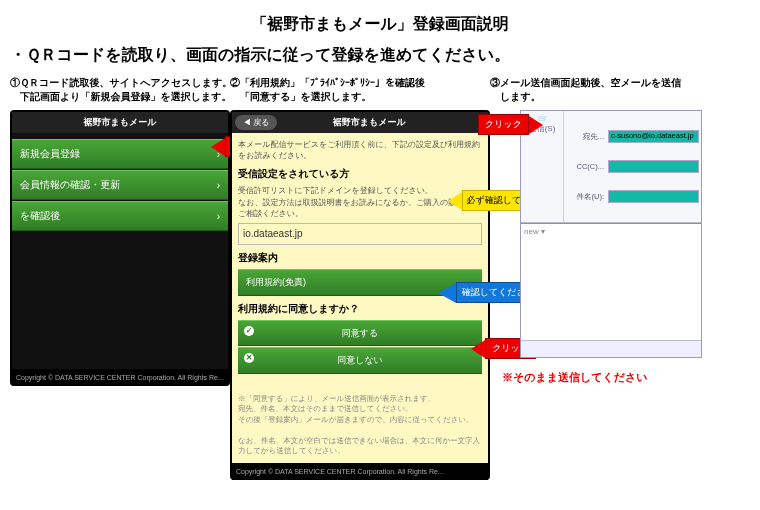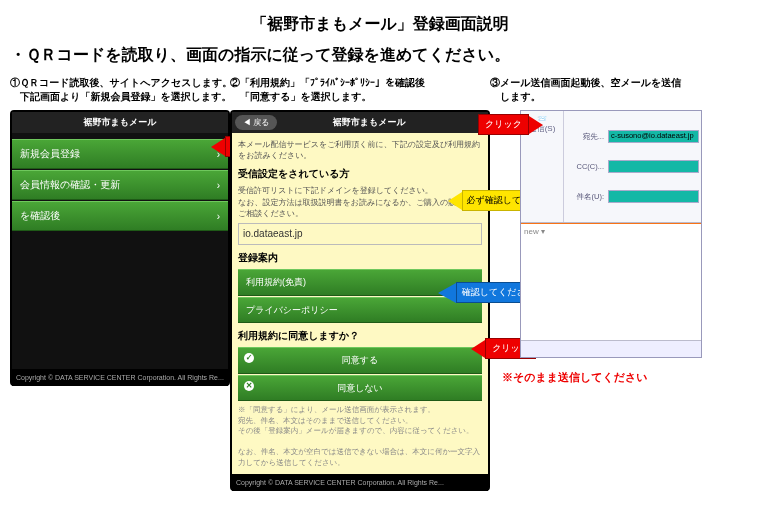--- a/index.html
+++ b/index.html
@@ -19,21 +19,21 @@
   
   .back-bar{background:#222;padding:3px;display:flex;align-items:center;gap:6px}
   .back-btn{background:#555;color:#fff;border-radius:9px;font-size:8px;padding:2px 8px;display:inline-block}
   .back-title{color:#fff;font-size:9px;font-weight:bold;flex:1;text-align:center;margin-right:30px}
   .p2 .phone-body{padding:6px;font-size:8px;color:#555;line-height:1.4}
   .sect-h{color:#000;font-size:10px;font-weight:bold;margin:6px 0 4px}
   .domain-box{border:1px solid #bbb;padding:3px 4px;margin:4px 0;font-size:10px;color:#333}
   .gbtn{background:linear-gradient(#4aa637,#2f7d24);color:#fff;font-size:9px;padding:6px;text-align:center;margin:0 0 1px;border-top:1px solid #6fc85d;border-bottom:1px solid #1f5a17;position:relative}
   .gbtn.left{text-align:left;padding-left:8px}
   .gbtn .mark{position:absolute;left:6px;top:5px;width:10px;height:10px;border-radius:50%;background:#fff;color:#2f7d24;font-size:8px;line-height:10px;text-align:center;font-weight:bold}
-  .note8{font-size:7.5px;color:#888;line-height:1.4;margin-top:4px}
+  .note8{font-size:7.5px;color:#888;line-height:1.4;margin-top:20px}
   
   .callout{position:absolute;display:flex;align-items:center;font-size:9px;font-weight:normal;color:#fff}
   .co-red .box{background:#e00;border:1px solid #900;padding:3px 6px}
   .co-red .tri{width:0;height:0;border-top:9px solid transparent;border-bottom:9px solid transparent;border-right:14px solid #e00}
   .co-red .tri-r{width:0;height:0;border-top:9px solid transparent;border-bottom:9px solid transparent;border-left:14px solid #e00}
   .co-yel .box{background:#ffe500;border:1px solid #c9b400;color:#000;padding:3px 4px}
   .co-yel .tri{width:0;height:0;border-top:9px solid transparent;border-bottom:9px solid transparent;border-right:14px solid #ffe500}
   .co-blue .box{background:#1177dd;border:1px solid #0a4d90;padding:3px 5px}
   .co-blue .tri{width:0;height:0;border-top:10px solid transparent;border-bottom:10px solid transparent;border-right:18px solid #1177dd}
   
@@ -97,21 +97,20 @@
           <span class="back-title">裾野市まもメール</span>
         </div>
         <div class="phone-body">
           <div>本メール配信サービスをご利用頂く前に、下記の設定及び利用規約をお読みください。</div>
           <div class="sect-h">受信設定をされている方</div>
           <div style="white-space:pre-line">受信許可リストに下記ドメインを登録してください。
 なお、設定方法は取扱説明書をお読みになるか、ご購入の販売店にご相談ください。</div>
           <div class="domain-box">io.dataeast.jp</div>
           <div class="sect-h">登録案内</div>
           <div class="gbtn left">利用規約(免責)</div>
-          <div class="gbtn left">プライバシーポリシー</div>
           <div class="sect-h">利用規約に同意しますか？</div>
           <div class="gbtn"><span class="mark">✓</span><span>同意する</span></div>
           <div class="gbtn"><span class="mark">✕</span><span>同意しない</span></div>
           <div class="note8" style="white-space:pre-line">※「同意する」により、メール送信画面が表示されます。
 宛先、件名、本文はそのままで送信してください。
 その後「登録案内」メールが届きますので、内容に従ってください。
 
 なお、件名、本文が空白では送信できない場合は、本文に何か一文字入力してから送信してください。</div>
         </div>
         <div class="copyright">Copyright © DATA SERVICE CENTER Corporation. All Rights Re...</div>

